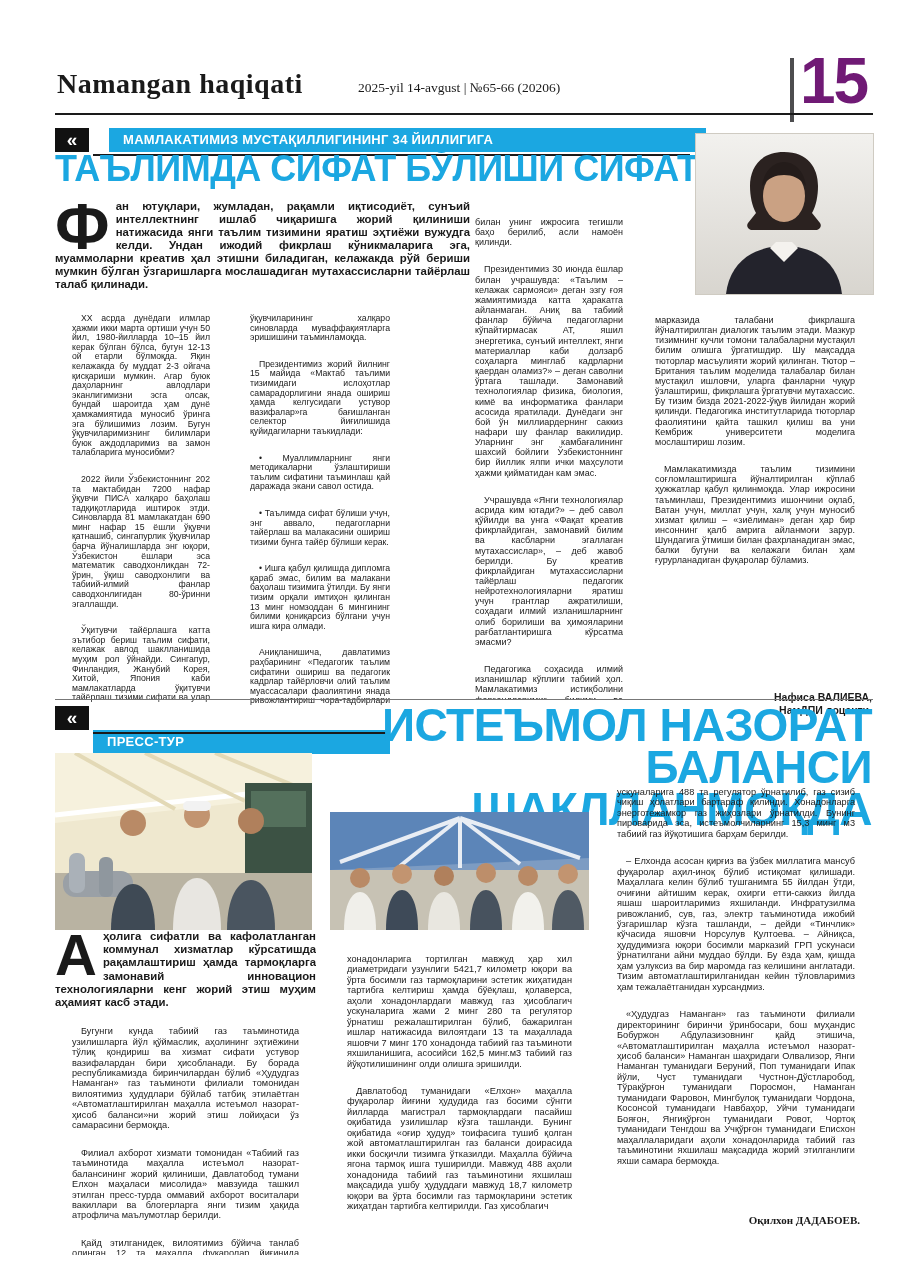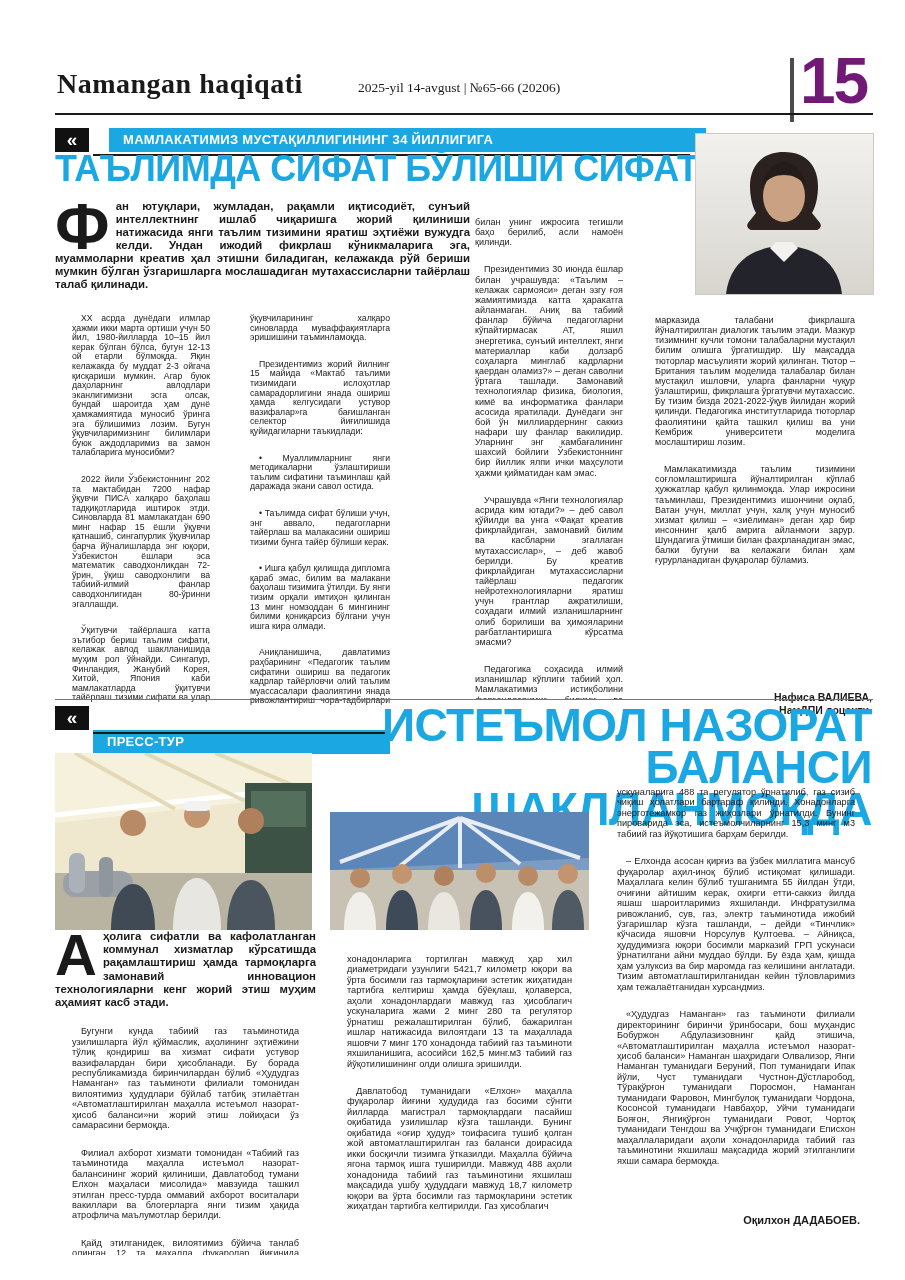--- a/index.html
+++ b/index.html
@@ -48,21 +48,21 @@
   .byline{position:absolute;left:638px;top:650px;width:234px;text-align:right;
           font-weight:700;font-size:10.5px;line-height:12.5px;margin-top:41px;}
 
   .a2c{font-size:9.2px;line-height:10.45px;}
   #a2col1{left:55px;top:930px;width:261px;height:325px;}
   #a2col2{left:330px;top:937px;width:259px;height:318px;}
   #a2col3{left:600px;top:770px;width:272px;height:438px;}
   .lead2{font-weight:700;font-size:11.4px;line-height:13.2px;text-align:justify;
          margin:0 0 9px 0;}
   .author{position:absolute;left:600px;top:1214px;width:260px;text-align:right;
-          font-weight:700;font-size:11px;}
+          font-weight:700;font-size:11px;font-family:Liberation Serif, serif;}
 
   .separator{position:absolute;left:55px;top:699px;width:818px;height:1px;background:#777;}
 
   
   .photo{position:absolute;overflow:hidden;background:#ddd;}
   #photo-portrait{left:695px;top:133px;width:177px;height:160px;border:1px solid #cfcbc2;}
   #photo-press1{left:55px;top:753px;width:257px;height:177px;}
   #photo-press2{left:330px;top:812px;width:259px;height:118px;}
   .photo svg{display:block;}
 </style>

